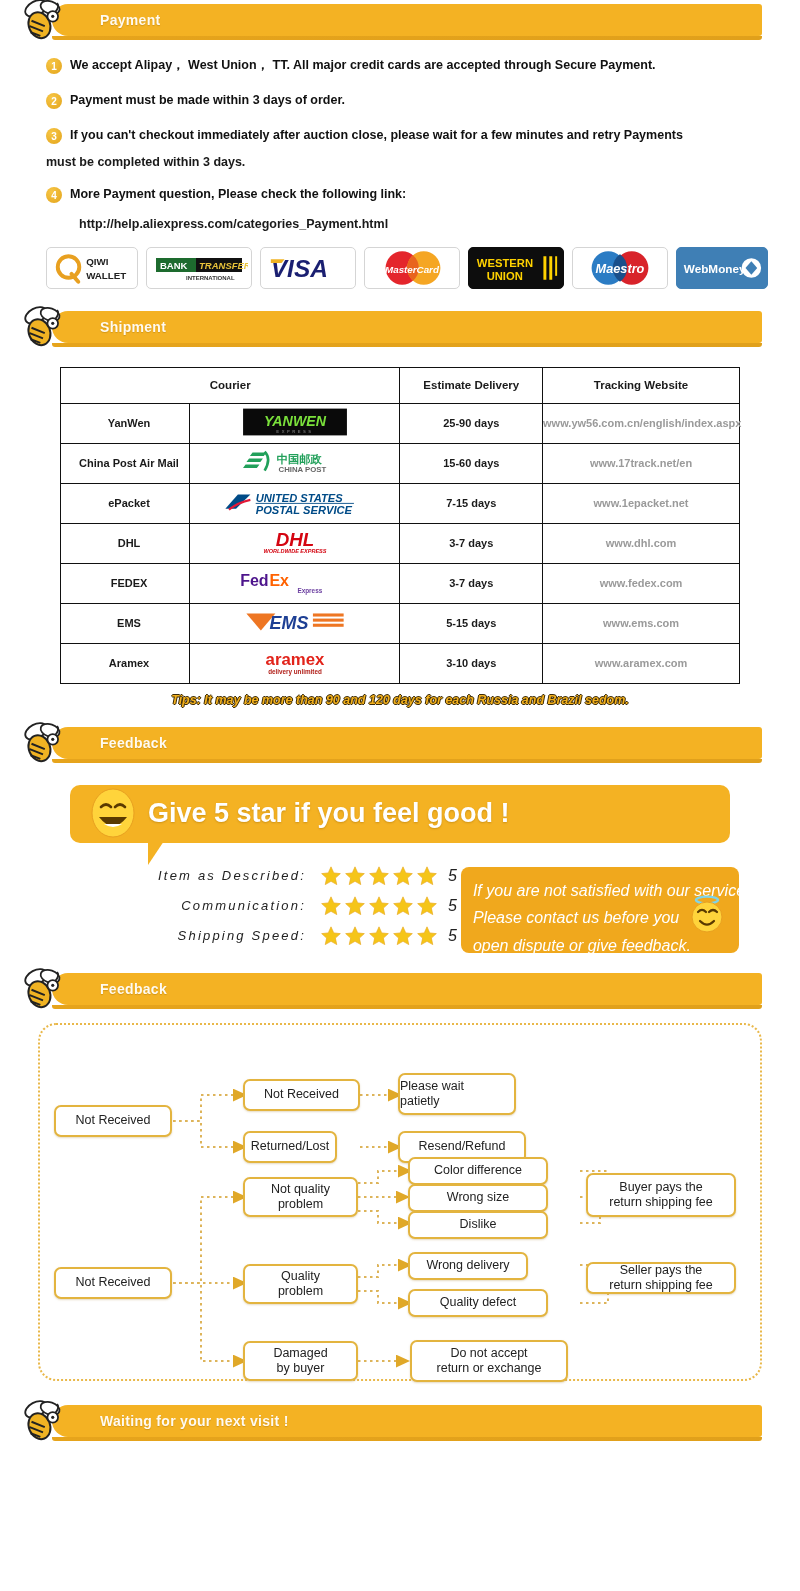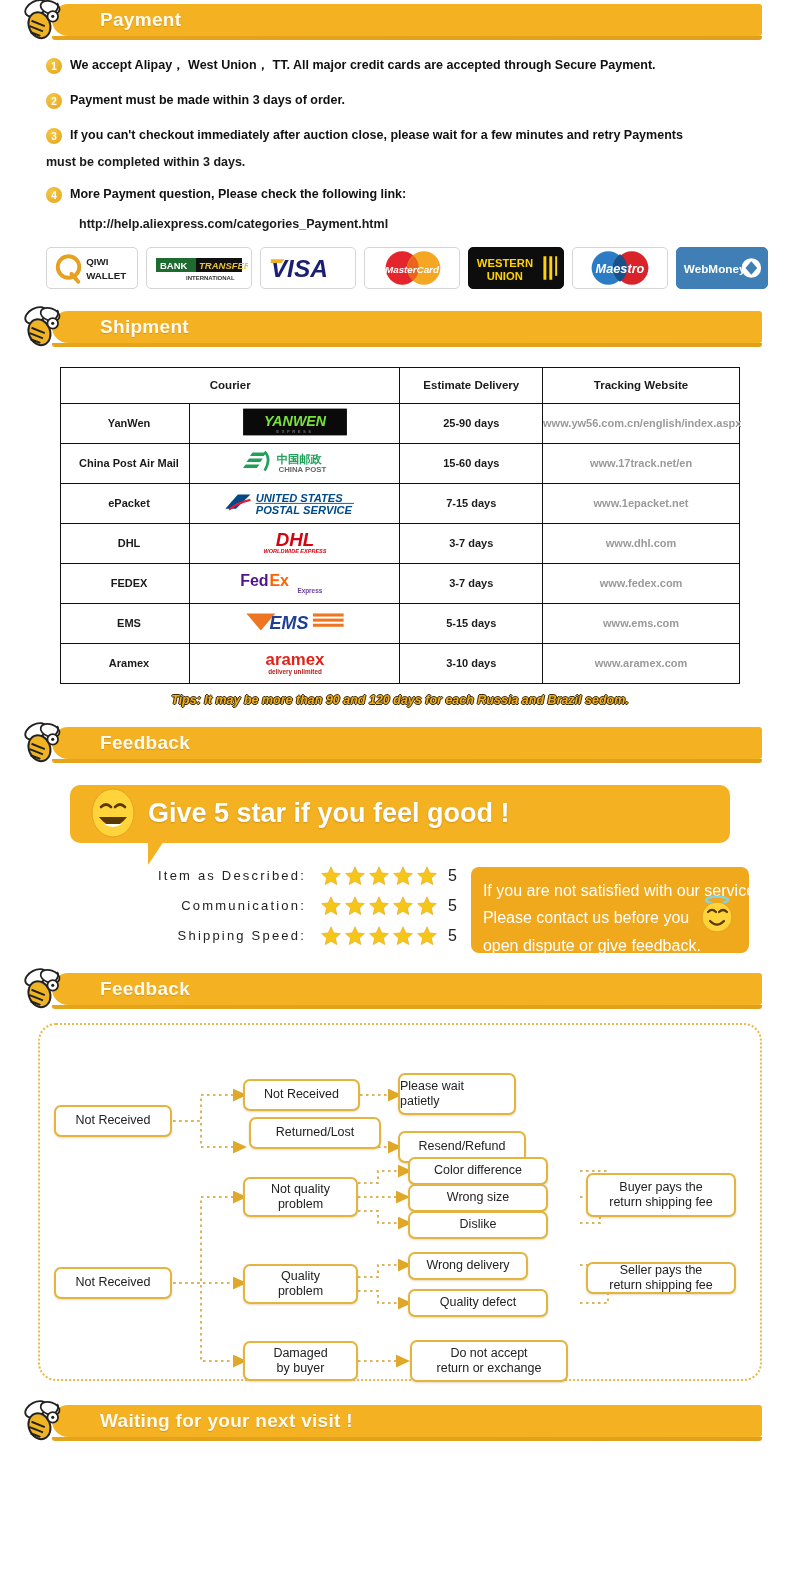--- a/index.html
+++ b/index.html
@@ -24,21 +24,21 @@
     border-radius: 16px 3px 3px 16px;
     display: flex; align-items: center;
   }
   .banner::after {
     content: ""; position: absolute; left: 0; right: 0; bottom: -4px; height: 4px;
     background: linear-gradient(to right,#e6a41c,#e0a01b);
     border-radius: 0 0 3px 3px;
   }
   .banner-title {
     margin-left: 48px;
-    font-size: 19px; font-weight: bold; color: #fffaf0;
+    font-size: 14px; font-weight: bold; color: #fffaf0;
     letter-spacing: .3px;
     text-shadow: 0 1px 1px rgba(150,100,0,.35);
   }
 
   
   .pay-list { padding: 12px 46px 6px 46px; }
   .pay-item { display: flex; align-items: flex-start; margin-bottom: 17px; }
   .num {
     flex: 0 0 auto; width: 16px; height: 16px; border-radius: 50%;
     background: radial-gradient(circle at 35% 30%, #f7c646, #e3a41b);
@@ -90,21 +90,21 @@
   }
   .smiley {
     width: 50px; height: 54px; flex: 0 0 auto; position: relative; z-index: 2;
     margin-right: 10px;
   }
   .bubble-text {
     font-size: 27px; font-weight: bold; color: #fff;
     text-shadow: 0 1px 2px rgba(150,100,0,.4);
   }
 
-  .ratings { display: flex; padding: 22px 60px 0 20px; gap: 14px; }
+  .ratings { display: flex; padding: 22px 60px 0 20px; gap: 4px; font-style: italic; }
   .rating-rows { flex: 0 0 auto; padding-left: 50px; }
   .rating-row { display: flex; align-items: center; margin-bottom: 8px; }
   .rating-label {
     width: 190px; text-align: right; font-size: 13px; letter-spacing: 2.2px;
     color: #222; padding-right: 14px;
   }
   .stars { display: flex; gap: 2px; }
   .rating-score { font-size: 16px; margin-left: 10px; color: #222; }
 
   .notice {
@@ -505,21 +505,21 @@
         <path d="M540 198 h20 v-26"></path>
         <path d="M540 240 h28 v19"></path>
         <path d="M540 278 h28 v-19"></path>
         <path d="M568 172 h22"></path>
         <path d="M568 259 h22"></path>
       </g>
     </svg>
 
     <div class="fbox" style="left:14px; top:80px; width:118px; height:32px;">Not Received</div>
     <div class="fbox" style="left:203px; top:54px; width:117px; height:32px;">Not Received</div>
-    <div class="fbox" style="left:203px; top:92px; width:132px; height:32px;margin-left:6px;">Returned/Lost</div>
+    <div class="fbox" style="left:203px; top:106px; width:94px; height:32px;">Returned/Lost</div>
     <div class="fbox" style="left:358px; top:48px; width:118px; height:42px; justify-content:flex-start; padding-left:0; text-align:left; white-space:pre-line;">Please wait
 patietly</div>
     <div class="fbox" style="left:358px; top:106px; width:128px; height:32px;">Resend/Refund</div>
 
     <div class="fbox" style="left:14px; top:242px; width:118px; height:32px;">Not Received</div>
     <div class="fbox" style="left:203px; top:152px; width:115px; height:40px; white-space:pre-line;">Not quality
 problem</div>
     <div class="fbox" style="left:203px; top:239px; width:115px; height:40px; white-space:pre-line;">Quality
 problem</div>
     <div class="fbox" style="left:203px; top:316px; width:115px; height:40px; white-space:pre-line;">Damaged

